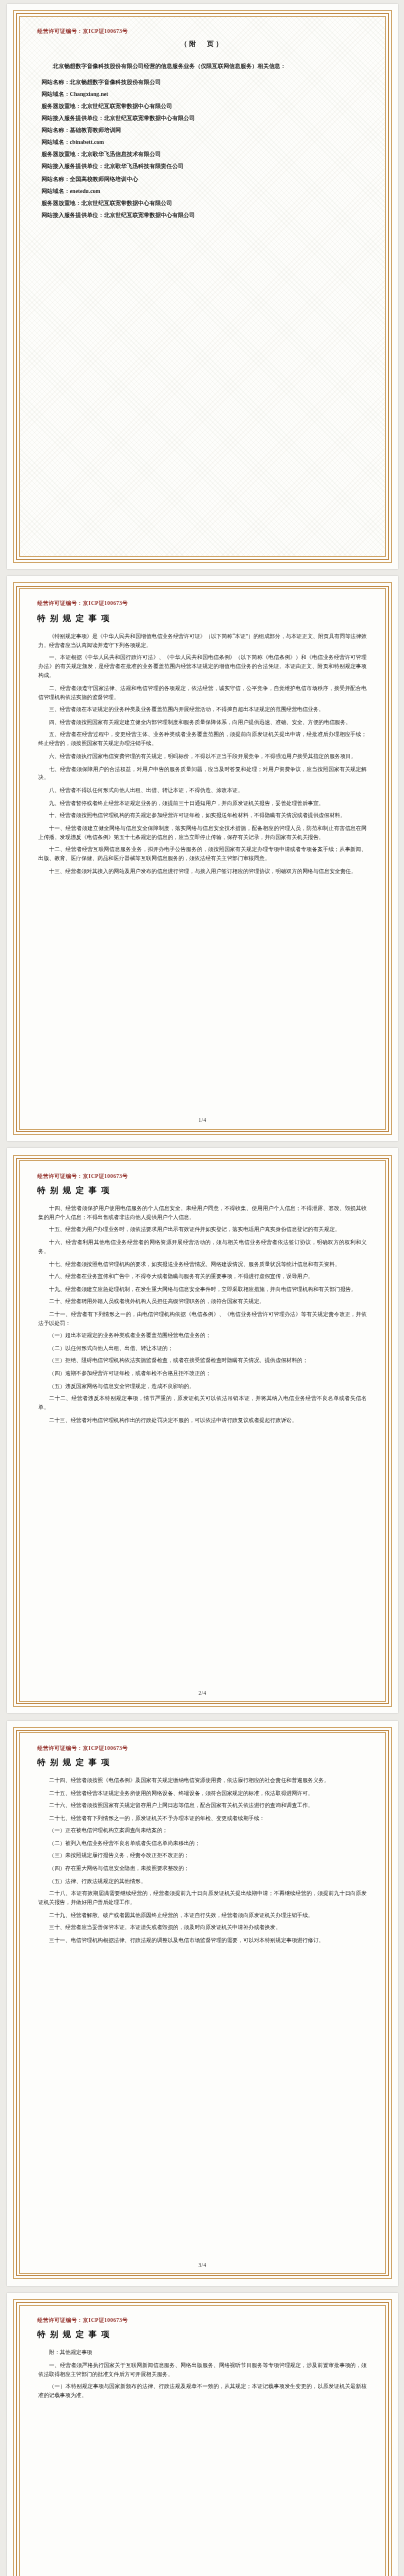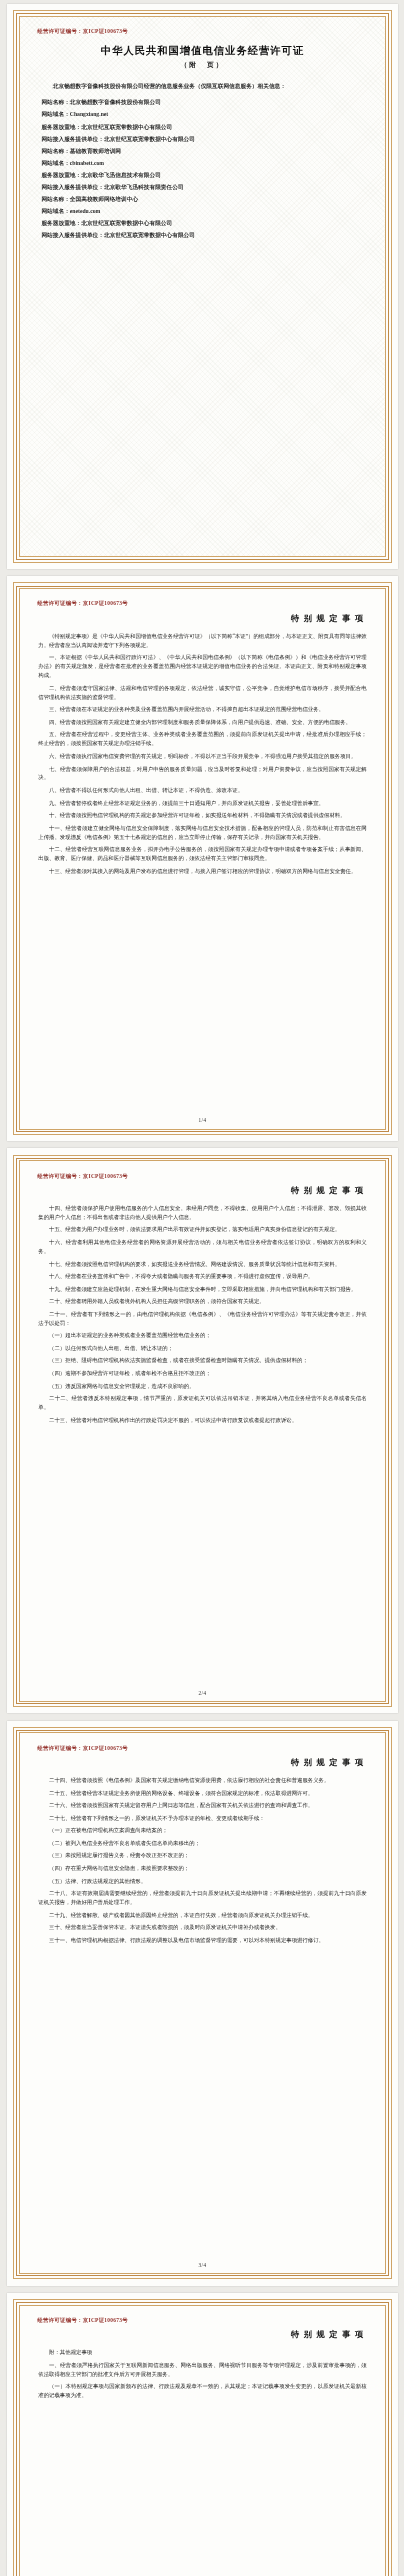--- a/index.html
+++ b/index.html
@@ -78,21 +78,21 @@
     text-indent:2em;
   }
   .lic-lines{margin:0 4.1px;}
   .lic-line{
     font-size:5.7px;
     font-weight:bold;
     line-height:1.95;
     margin:0 0 1px 0;
   }
   .prov-title{
-    text-align:right;
+    text-align:left;
     font-size:8.2px;
     font-weight:bold;
     letter-spacing:4.6px;
     color:#111;
     margin:2.1px 0 8.2px 0;
   }
   .prov-body{margin:0 1px;}
   .para{
     font-size:5.4px;
     line-height:1.66;
@@ -115,21 +115,20 @@
 </head>
 <body>
 
 <div class="canvas">
 
   <section class="page license">
     <div class="frame">
       <div class="frame-mid">
         <div class="frame-in">
           <p class="lic-no">经营许可证编号：京ICP证100673号</p>
-          <h1 class="lic-title">中华人民共和国增值电信业务经营许可证</h1>
           <div class="lic-sub">（附　页）</div>
           <p class="lic-intro">北京畅想数字音像科技股份有限公司经营的信息服务业务（仅限互联网信息服务）相关信息：</p>
           <div class="lic-lines">
               <p class="lic-line">网站名称：北京畅想数字音像科技股份有限公司</p>
               <p class="lic-line">网站域名：Changxiang.net</p>
               <p class="lic-line">服务器放置地：北京世纪互联宽带数据中心有限公司</p>
               <p class="lic-line">网站接入服务提供单位：北京世纪互联宽带数据中心有限公司</p>
               <p class="lic-line">网站名称：基础教育教师培训网</p>
               <p class="lic-line">网站域名：cbinabett.com</p>
               <p class="lic-line">服务器放置地：北京歌华飞迅信息技术有限公司</p>

